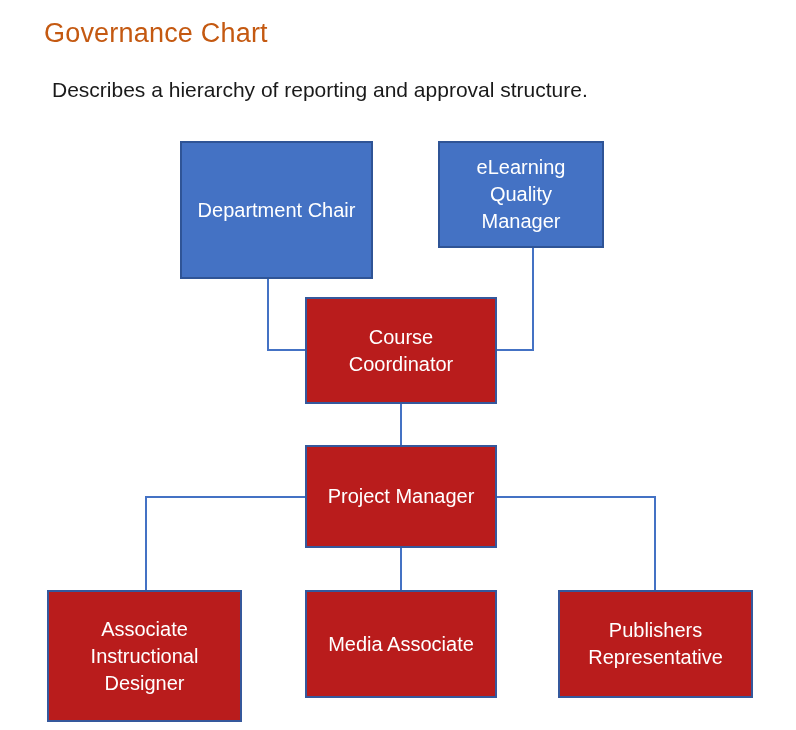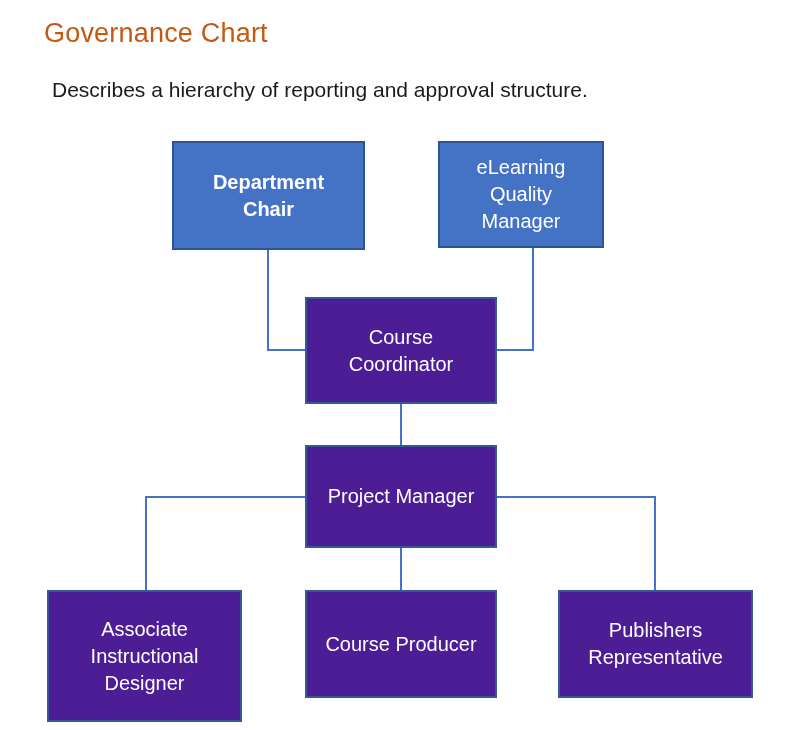--- a/index.html
+++ b/index.html
@@ -36,23 +36,23 @@
     display: flex;
     align-items: center;
     justify-content: center;
     text-align: center;
     color: #ffffff;
     font-size: 20px;
     line-height: 1.35;
     padding: 4px 12px;
   }
   .node.blue   { background: #4472C4; border: 2px solid #2F5496; }
-  .node.orange { background: #4c1d95; border: 2px solid #35589C; }
+  .node.orange { background: #b91c1c; border: 2px solid #35589C; }
 
-  .n-department-chair               { left: 172px; top: 141px; width: 193px; height: 109px; font-weight: bold; }
+  .n-department-chair               { left: 180px; top: 141px; width: 193px; height: 138px; }
   .n-elearning-quality-manager      { left: 438px; top: 141px; width: 166px; height: 107px; }
   .n-course-coordinator             { left: 305px; top: 297px; width: 192px; height: 107px; }
   .n-project-manager                { left: 305px; top: 445px; width: 192px; height: 103px; }
   .n-associate-instructional-designer { left: 47px;  top: 590px; width: 195px; height: 132px; }
   .n-media-producer                 { left: 305px; top: 590px; width: 192px; height: 108px; }
   .n-publishers-representative      { left: 558px; top: 590px; width: 195px; height: 108px; }
 
   .connector {
     position: absolute;
     background: #4472C4;
@@ -110,21 +110,21 @@
 
     <div class="node orange n-project-manager">
       <span>Project Manager</span>
     </div>
 
     <div class="node orange n-associate-instructional-designer">
       <span>Associate Instructional Designer</span>
     </div>
 
     <div class="node orange n-media-producer">
-      <span>Course Producer</span>
+      <span>Media Associate</span>
     </div>
 
     <div class="node orange n-publishers-representative">
       <span>Publishers Representative</span>
     </div>
 
   </div>
 </div>
 
 </body></html>

